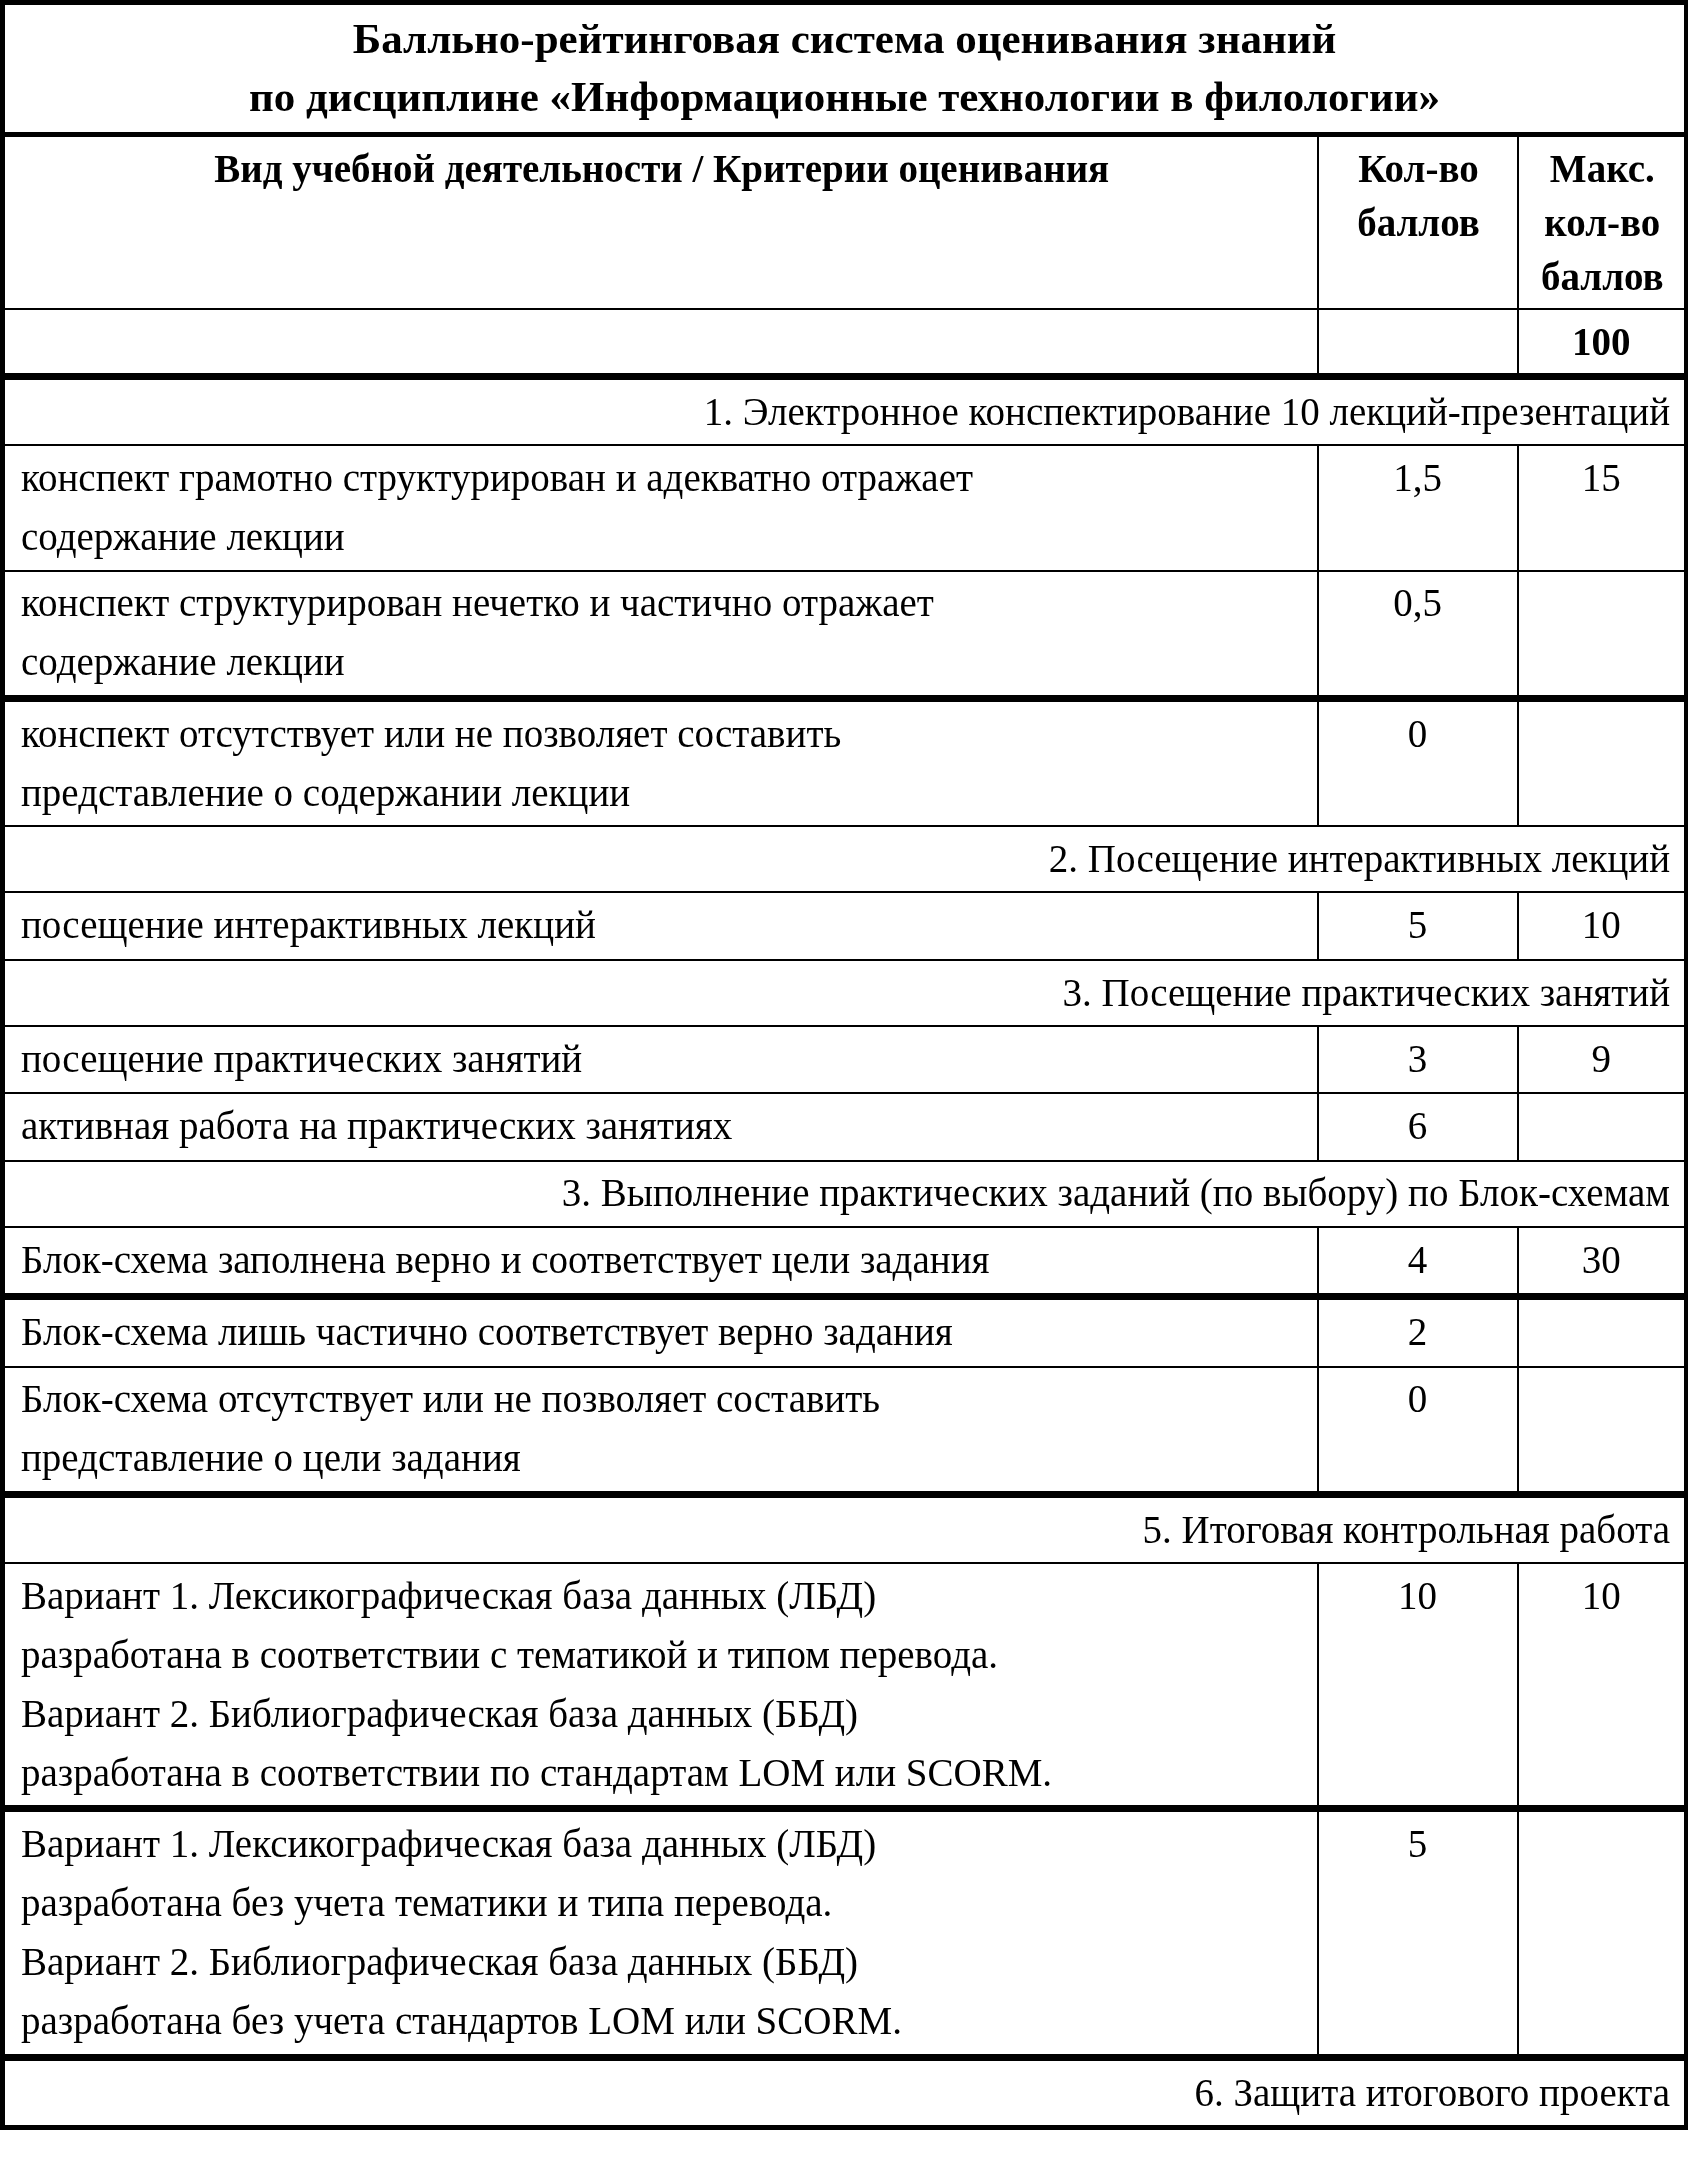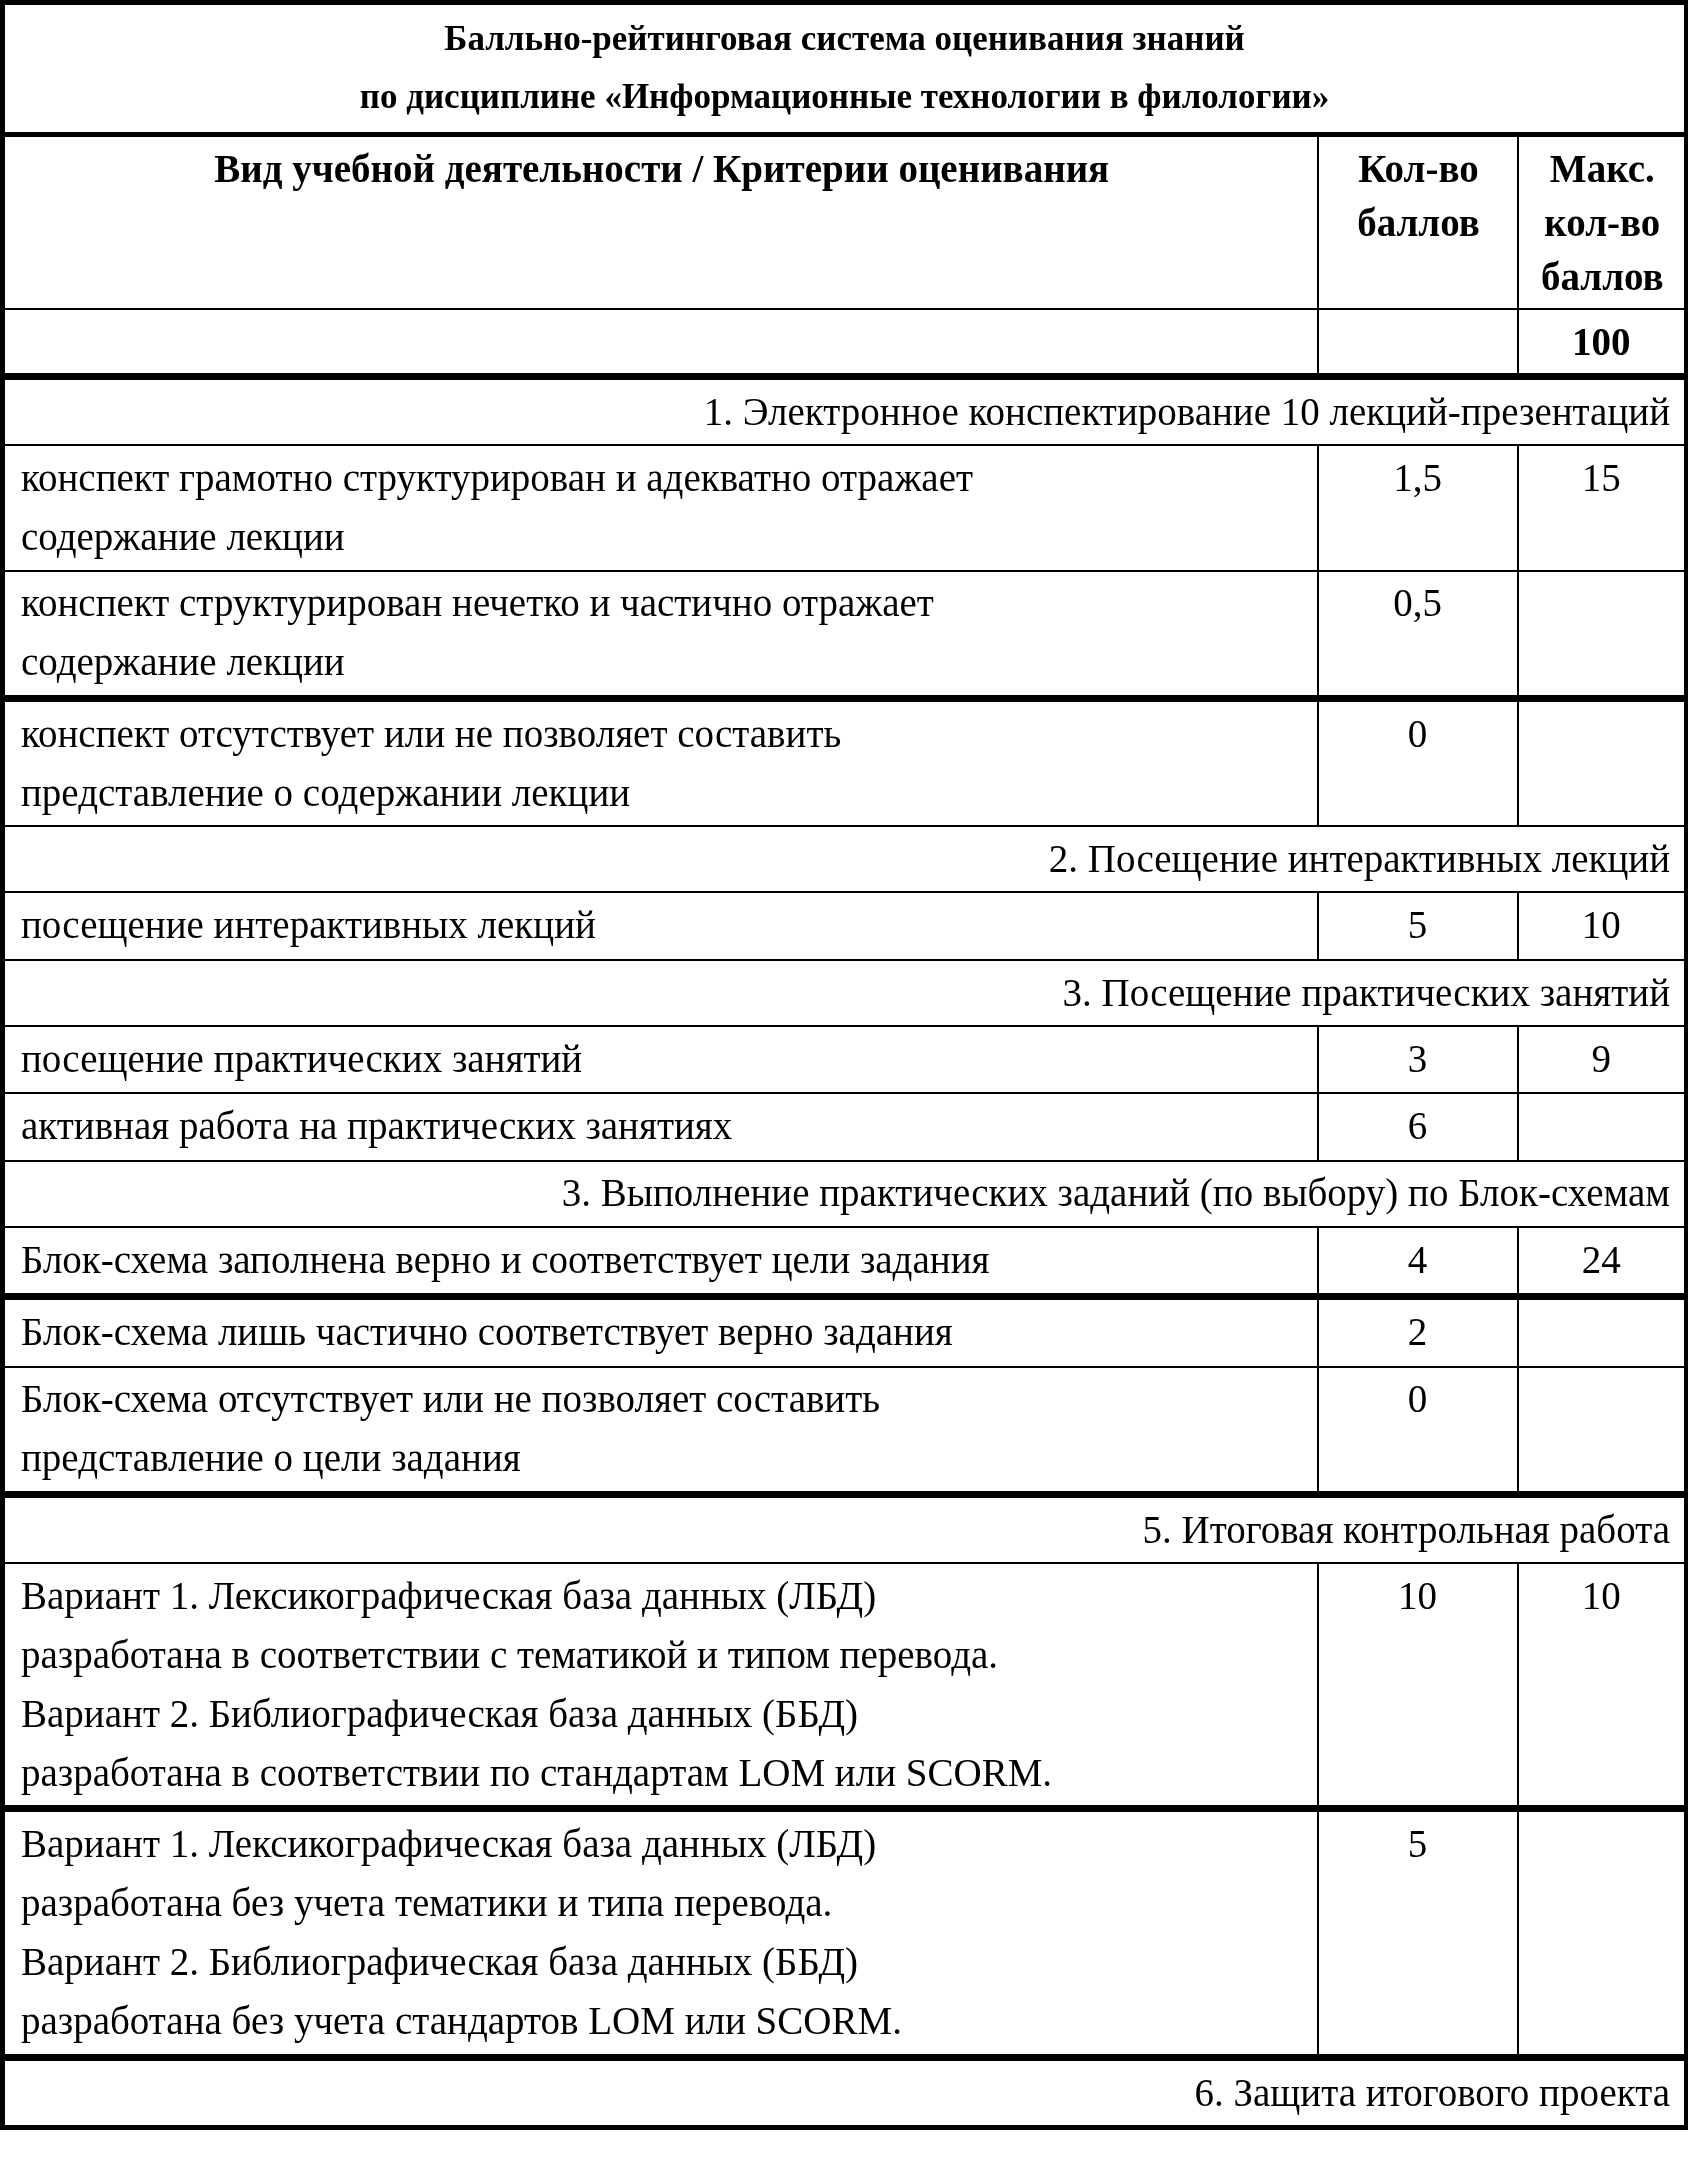--- a/index.html
+++ b/index.html
@@ -43,21 +43,21 @@
   tr.r-head   td { height: 163px; }
   tr.r-total  td { height: 42px; }
   tr.r-sec    td { height: 53px; text-align: right; }
   tr.r-l1     td { height: 60px; }
   tr.r-l2     td { height: 116px; }
   tr.r-l4     td { height: 230px; }
 
   tr.r-title td {
     text-align: center;
     font-weight: bold;
-    font-size: 35px;
+    font-size: 43px;
     line-height: 58px;
     padding: 5.3px 8.8px;
     border-bottom-width: 5.3px;
   }
   tr.r-head td {
     font-weight: bold;
     line-height: 54px;
     padding-top: 5.3px;
     text-align: center;
   }
@@ -132,21 +132,21 @@
           <td>активная работа на практических занятиях</td>
           <td class="num">6</td>
           <td class="num"></td>
         </tr>
         <tr class="r-sec">
           <td colspan="3">3. Выполнение практических заданий (по выбору) по Блок-схемам</td>
         </tr>
         <tr class="r-l1 thick">
           <td>Блок-схема заполнена верно и соответствует цели задания</td>
           <td class="num">4</td>
-          <td class="num">24</td>
+          <td class="num">30</td>
         </tr>
         <tr class="r-l1">
           <td>Блок-схема лишь частично соответствует верно задания</td>
           <td class="num">2</td>
           <td class="num"></td>
         </tr>
         <tr class="r-l2 thick">
           <td>Блок-схема отсутствует или не позволяет составить
 представление о цели задания</td>
           <td class="num">0</td>

